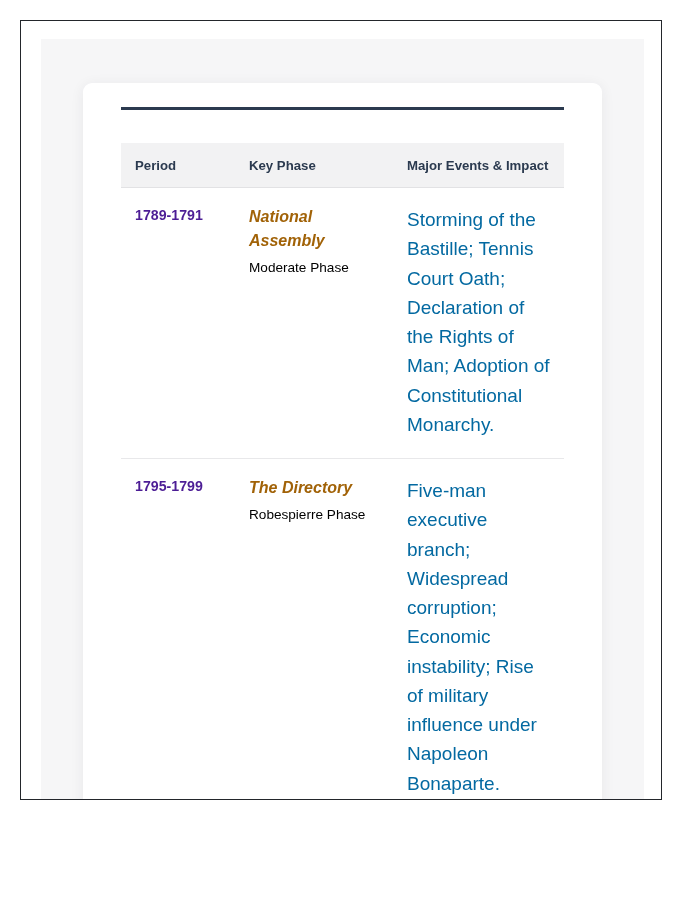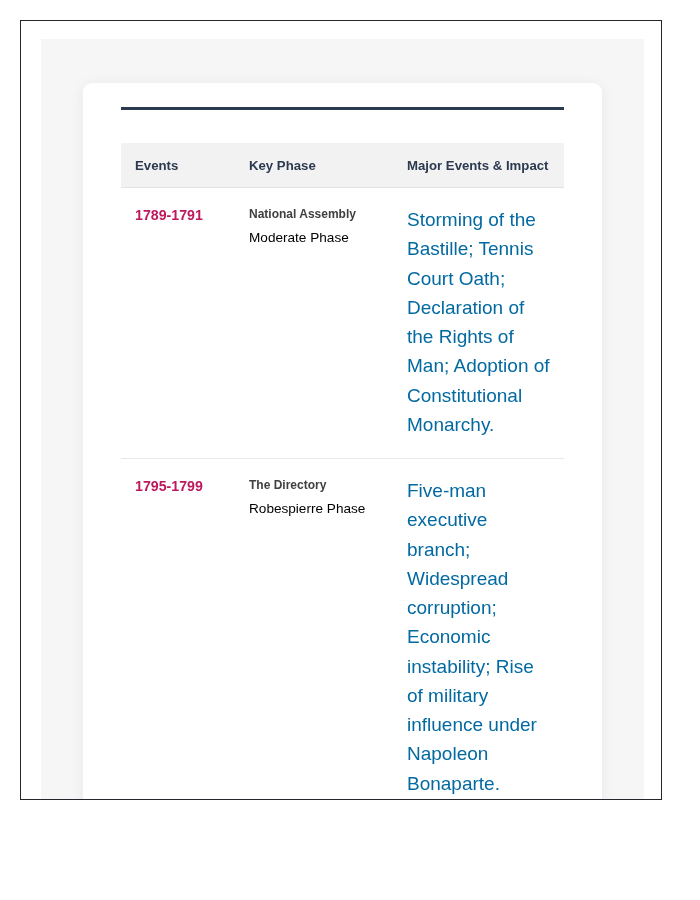--- a/index.html
+++ b/index.html
@@ -98,31 +98,32 @@
     vertical-align: top;
     border-bottom: 1px solid #e8e8ea;
   }
   #phase-table tbody tr:last-child td {
     border-bottom: 0;
   }
 
   .cell-period {
     font-size: 14.2px;
     font-weight: bold;
-    color: #be185d;
+    color: #4c1d95;
     line-height: 1.52;
     word-break: break-word;
   }
 
   .phase-name {
-    font-size: 12px;
+    font-size: 16px;
     font-weight: bold;
-    color: #404040;
+    color: #a16207;
     line-height: 1.5;
     display: block;
+    font-style: italic;
   }
 
   .phase-sub {
     font-size: 13.6px;
     font-weight: normal;
     color: #000000;
     line-height: 1.52;
     display: block;
     margin-top: 5px;
   }
@@ -139,21 +140,21 @@
 <div id="viewport-frame">
   <div id="page-surface">
     <div id="content-card">
 
 
       <hr id="title-rule">
 
       <table id="phase-table">
         <thead>
           <tr>
-            <th class="col-period">Events</th>
+            <th class="col-period">Period</th>
             <th class="col-phase">Key Phase</th>
             <th class="col-events">Major Events &amp; Impact</th>
           </tr>
         </thead>
         <tbody>
 
           <tr>
             <td class="cell-period">1789-1791</td>
             <td>
               <span class="phase-name">National Assembly</span>

